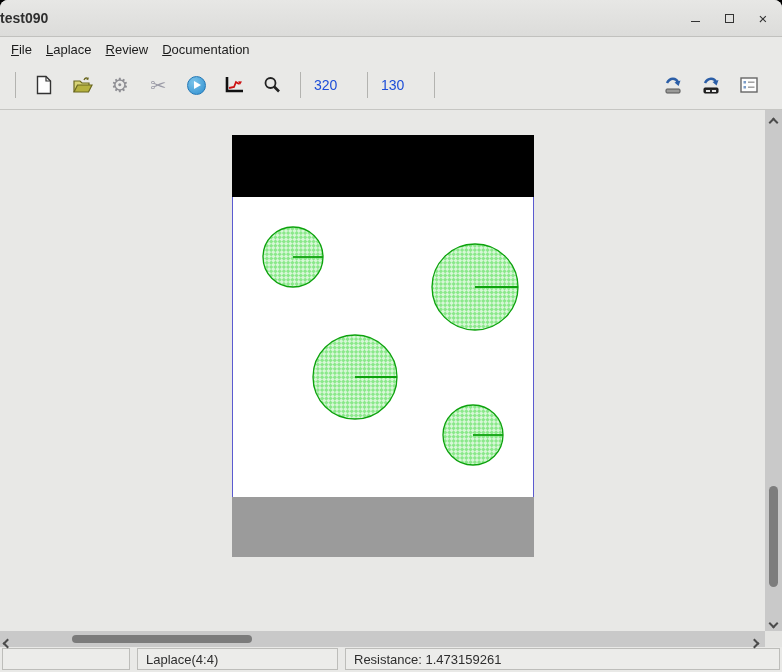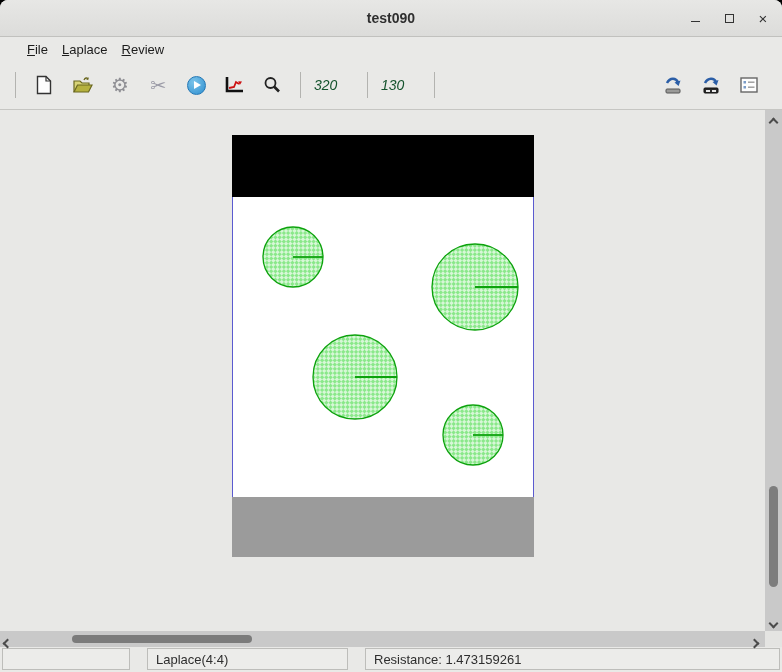--- a/index.html
+++ b/index.html
@@ -1,38 +1,38 @@
 <!DOCTYPE html>
 <html><head>
 <meta charset="utf-8">
 <style>
   * { margin:0; padding:0; box-sizing:border-box; }
   html,body { width:782px; height:672px; background:#000; overflow:hidden; }
   body { font-family:"Liberation Sans","DejaVu Sans",sans-serif; font-size:13px; color:#2e2e2e; }
   .window { width:782px; height:672px; background:#e9e9e7; border-radius:8px 8px 0 0; overflow:hidden; display:flex; flex-direction:column; }
 
   
-  .titlebar { height:37px; flex:0 0 37px; background:linear-gradient(#e7e7e5,#dcdcda); border-bottom:1px solid #c1c1be; position:relative; display:flex; align-items:center; justify-content:center; }
+  .titlebar { height:37px; flex:0 0 37px; background:linear-gradient(#e7e7e5,#dcdcda); border-bottom:1px solid #c1c1be; position:relative; display:flex; align-items:center; justify-content:flex-start; }
   .title { font-weight:bold; font-size:14px; color:#2f2f2f; }
   .win-controls { position:absolute; right:8px; top:0; height:100%; display:flex; align-items:center; gap:12px; }
   .wc-btn { width:22px; height:22px; display:flex; align-items:center; justify-content:center; cursor:default; }
   .min-glyph { width:9px; height:0; border-bottom:1.5px solid #333; margin-top:6px; }
   .max-glyph { width:9px; height:9px; border:1.5px solid #333; }
   .close-glyph { font-size:15px; color:#333; line-height:1; }
 
   
-  .menubar { height:24px; flex:0 0 24px; background:#e9e9e7; display:flex; align-items:center; padding-left:4px;margin-left:16px; }
+  .menubar { height:24px; flex:0 0 24px; background:#e9e9e7; display:flex; align-items:center; padding-left:4px; }
   .menu-item { display:inline-block; padding:3px 7px; color:#1c1c1c; }
   .menu-item::first-letter { text-decoration:underline; }
 
   
   .toolbar { height:49px; flex:0 0 49px; background:#e9e9e7; border-bottom:1px solid #c6c6c3; display:flex; align-items:center; padding:0 6px; }
   .tb-sep { width:1px; height:26px; background:#b3b3b0; margin:0 9px; }
   .tb-btn { width:38px; height:40px; display:flex; align-items:center; justify-content:center; }
-  .tb-field { width:48px; font-size:14px; color:#14532d; padding-left:4px; background:transparent; border:none;font-style:italic; }
+  .tb-field { width:48px; font-size:14px; color:#1d4ed8; padding-left:4px; background:transparent; border:none; }
   .tb-right { margin-left:auto; display:flex; align-items:center; margin-right:8px; }
   .glyph-gear { font-size:20px; color:#8f8f94; }
   .glyph-cut { font-size:19px; color:#9a9aa6; }
   .play-circle { width:19px; height:19px; border-radius:50%; background:radial-gradient(circle at 35% 30%, #7cc4ea, #2e8fd0); border:1px solid #2277b5; display:flex; align-items:center; justify-content:center; }
   .play-tri { width:0; height:0; border-left:7px solid #fff; border-top:4.5px solid transparent; border-bottom:4.5px solid transparent; margin-left:2px; }
 
   
   .main { flex:0 0 521px; height:521px; position:relative; background:#e8e8e6; }
   .canvas-wrap { position:absolute; left:232px; top:25px; width:302px; }
   .black-band { height:62px; background:#000; }
@@ -49,21 +49,21 @@
   .v-arrow { position:absolute; left:5px; width:12px; height:12px; }
   .v-arrow.top { top:4px; } .v-arrow.bottom { bottom:4px; }
   .hscroll-row { flex:0 0 16px; height:16px; display:flex; }
   .hscroll { position:relative; width:765px; background:#c9c9c9; }
   .hthumb { position:absolute; left:72px; top:4px; width:180px; height:8px; background:#7b7b7b; border-radius:4px; }
   .h-arrow { position:absolute; top:4px; width:12px; height:12px; }
   .h-arrow.left { left:4px; } .h-arrow.right { right:2px; }
   .scroll-corner { width:17px; background:#e4e4e2; }
 
   
-  .statusbar { flex:0 0 25px; height:25px; background:#e9e9e7; display:flex; gap:17px; padding:1px 2px 2px 2px; }
+  .statusbar { flex:0 0 25px; height:25px; background:#e9e9e7; display:flex; gap:7px; padding:1px 2px 2px 2px; }
   .status-cell { border:1px solid #bdbdba; background:#ececea; display:flex; align-items:center; padding:0 8px; font-size:13px; color:#2e2e2e; white-space:nowrap; overflow:hidden; }
   .sc-0 { width:128px; } .sc-1 { width:201px; } .sc-2 { width:162px; } .sc-3 { flex:1;text-align:center; }
 </style>
 </head>
 <body>
 
 <div class="window">
 
   <div class="titlebar">
     <div class="title">test090</div>
@@ -77,20 +77,21 @@
       <div class="wc-btn">
           <div class="close-glyph">×</div>
         </div>
     </div>
   </div>
 
   <div class="menubar">
     <span class="menu-item">File</span>
     <span class="menu-item">Laplace</span>
     <span class="menu-item">Review</span>
+    <span class="menu-item">Documentation</span>
   </div>
 
   <div class="toolbar">
     <div class="tb-sep"></div>
 
     <div class="tb-btn">
       <svg width="18" height="20" viewBox="0 0 18 20">
         <path d="M2.5 1.5 H11 L15.5 6 V18.5 H2.5 Z" fill="#fdfdfd" stroke="#333" stroke-width="1.4"></path>
         <path d="M11 1.5 V6 H15.5" fill="none" stroke="#333" stroke-width="1.2"></path>
       </svg>

